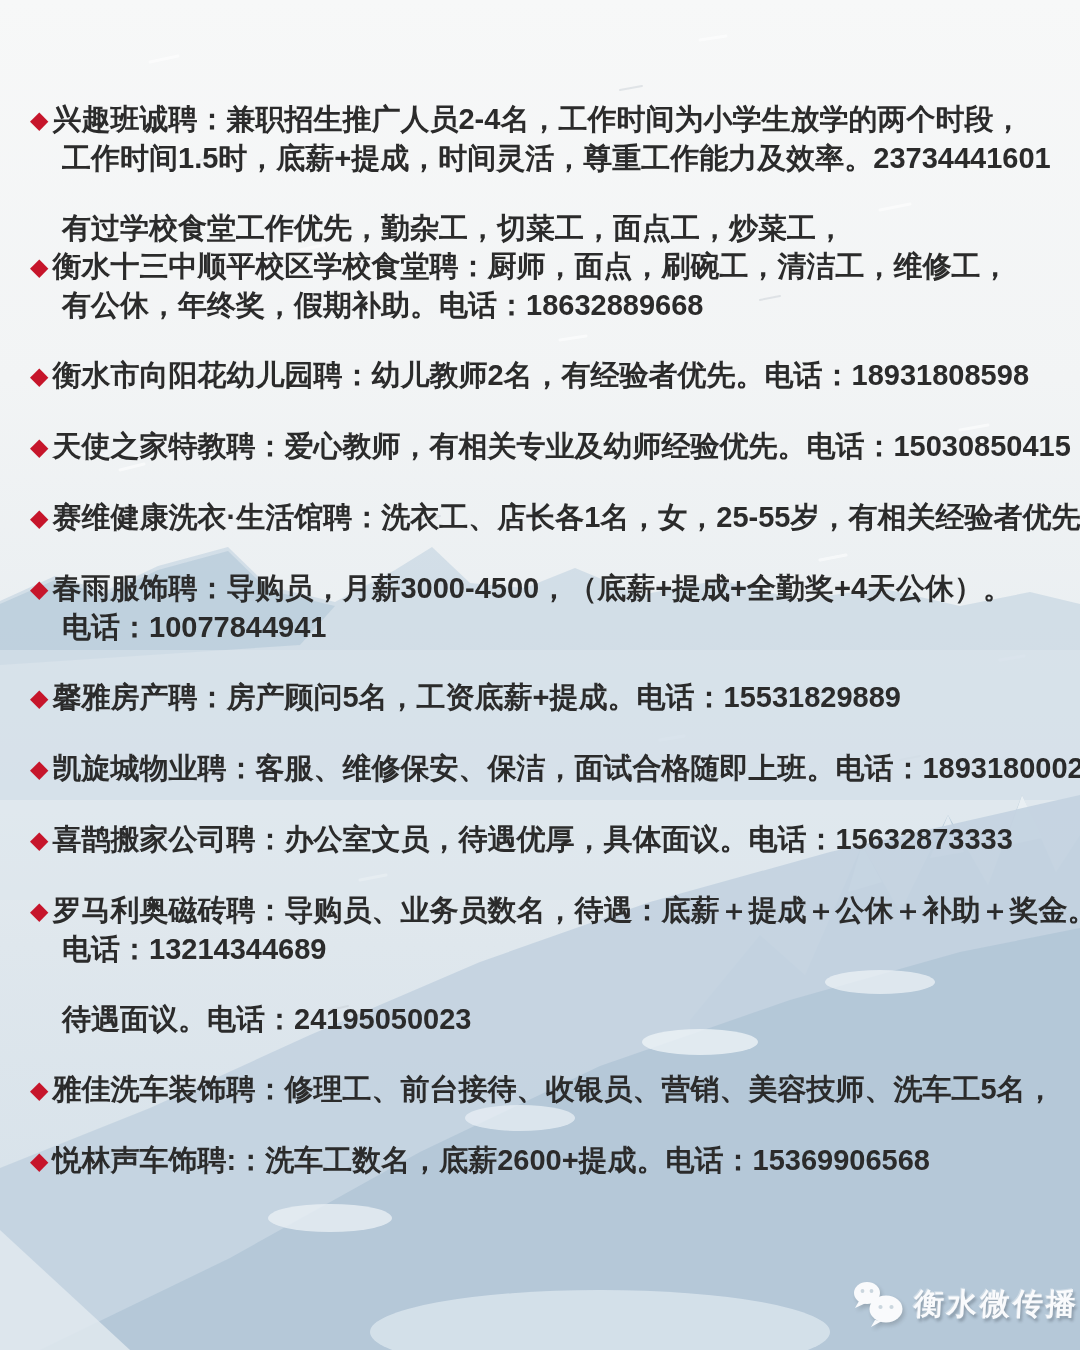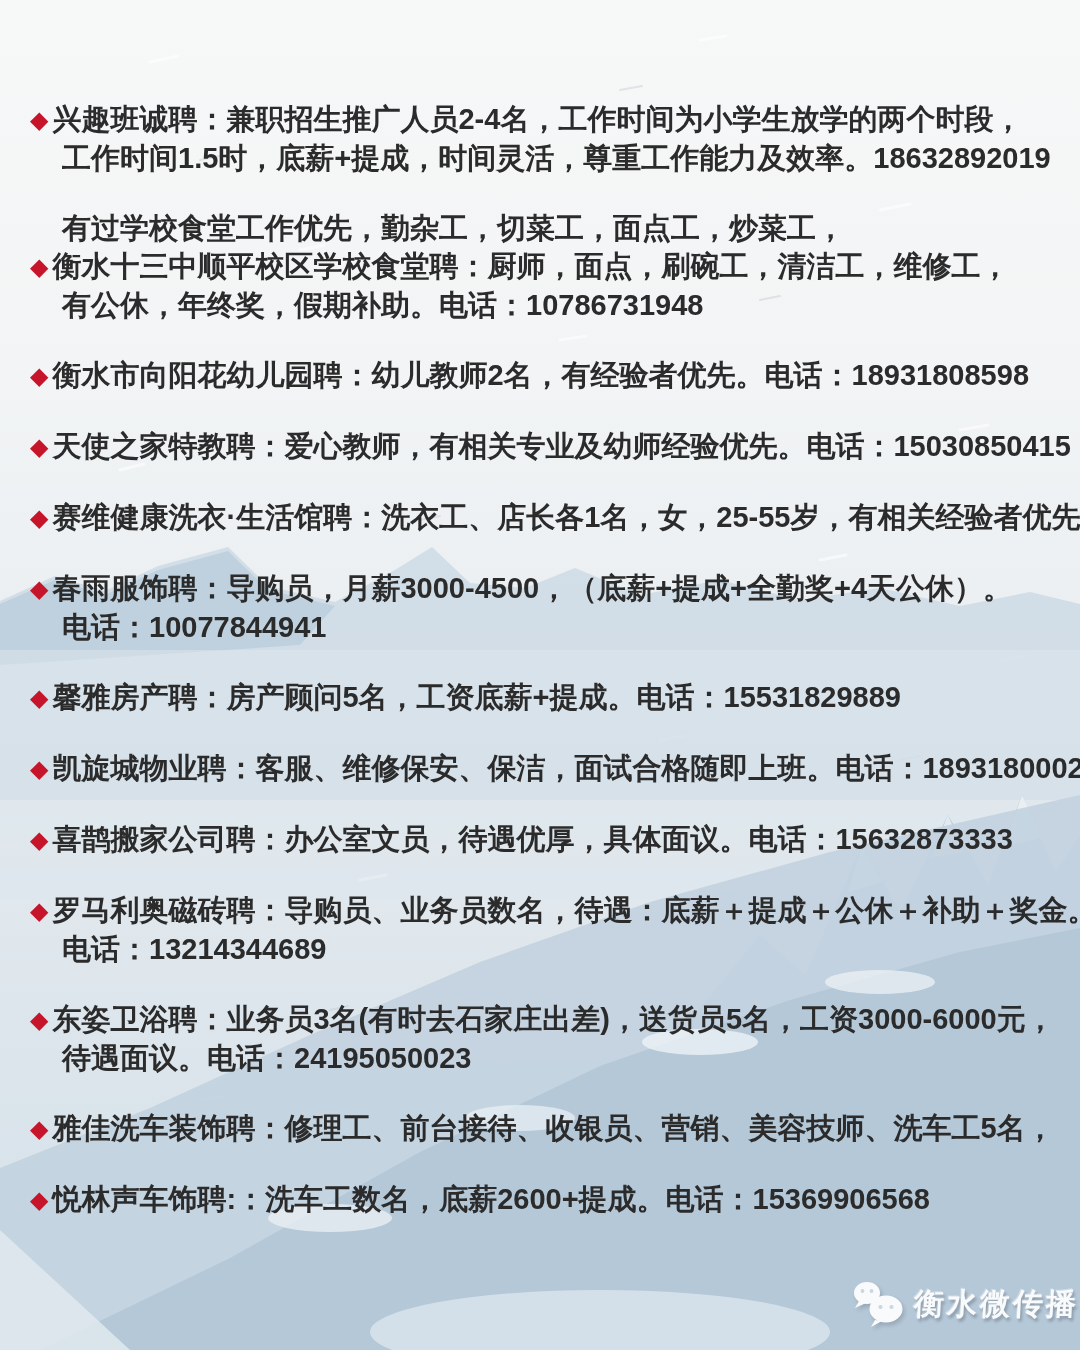--- a/index.html
+++ b/index.html
@@ -90,26 +90,26 @@
     <ellipse cx="520" cy="1118" rx="55" ry="13" fill="#e8eff4" opacity="0.75"></ellipse>
     <ellipse cx="700" cy="1042" rx="58" ry="13" fill="#ecf2f6" opacity="0.8"></ellipse>
     <ellipse cx="880" cy="982" rx="55" ry="12" fill="#ecf2f6" opacity="0.75"></ellipse>
     <ellipse cx="600" cy="1332" rx="230" ry="42" fill="#e4edf3" opacity="0.65"></ellipse>
     <path d="M0,1230 L130,1350 L0,1350 Z" fill="#e0e9ef" opacity="0.85"></path>
   </svg>
 
   <main class="content">
       <div class="listing">
         <div class="line"><span class="bullet">◆</span>兴趣班诚聘：兼职招生推广人员2-4名，工作时间为小学生放学的两个时段，</div>
-        <div class="line cont">工作时间1.5时，底薪+提成，时间灵活，尊重工作能力及效率。18632892019</div>
+        <div class="line cont">工作时间1.5时，底薪+提成，时间灵活，尊重工作能力及效率。23734441601</div>
       </div>
       <div class="listing">
         <div class="line cont">有过学校食堂工作优先，勤杂工，切菜工，面点工，炒菜工，</div>
         <div class="line"><span class="bullet">◆</span>衡水十三中顺平校区学校食堂聘：厨师，面点，刷碗工，清洁工，维修工，</div>
-        <div class="line cont">有公休，年终奖，假期补助。电话：10786731948</div>
+        <div class="line cont">有公休，年终奖，假期补助。电话：18632889668</div>
       </div>
       <div class="listing">
         <div class="line"><span class="bullet">◆</span>衡水市向阳花幼儿园聘：幼儿教师2名，有经验者优先。电话：18931808598</div>
       </div>
       <div class="listing">
         <div class="line"><span class="bullet">◆</span>天使之家特教聘：爱心教师，有相关专业及幼师经验优先。电话：15030850415</div>
       </div>
       <div class="listing">
         <div class="line"><span class="bullet">◆</span>赛维健康洗衣·生活馆聘：洗衣工、店长各1名，女，25-55岁，有相关经验者优先。</div>
       </div>
@@ -124,21 +124,20 @@
         <div class="line"><span class="bullet">◆</span>凯旋城物业聘：客服、维修保安、保洁，面试合格随即上班。电话：18931800028</div>
       </div>
       <div class="listing">
         <div class="line"><span class="bullet">◆</span>喜鹊搬家公司聘：办公室文员，待遇优厚，具体面议。电话：15632873333</div>
       </div>
       <div class="listing">
         <div class="line"><span class="bullet">◆</span>罗马利奥磁砖聘：导购员、业务员数名，待遇：底薪＋提成＋公休＋补助＋奖金。</div>
         <div class="line cont">电话：13214344689</div>
       </div>
       <div class="listing">
-        <div class="line"><span class="bullet">◆</span>东姿卫浴聘：业务员3名(有时去石家庄出差)，送货员5名，工资3000-6000元，</div>
         <div class="line cont">待遇面议。电话：24195050023</div>
       </div>
       <div class="listing">
         <div class="line"><span class="bullet">◆</span>雅佳洗车装饰聘：修理工、前台接待、收银员、营销、美容技师、洗车工5名，</div>
       </div>
       <div class="listing">
         <div class="line"><span class="bullet">◆</span>悦林声车饰聘:：洗车工数名，底薪2600+提成。电话：15369906568</div>
       </div>
     </main>
 

